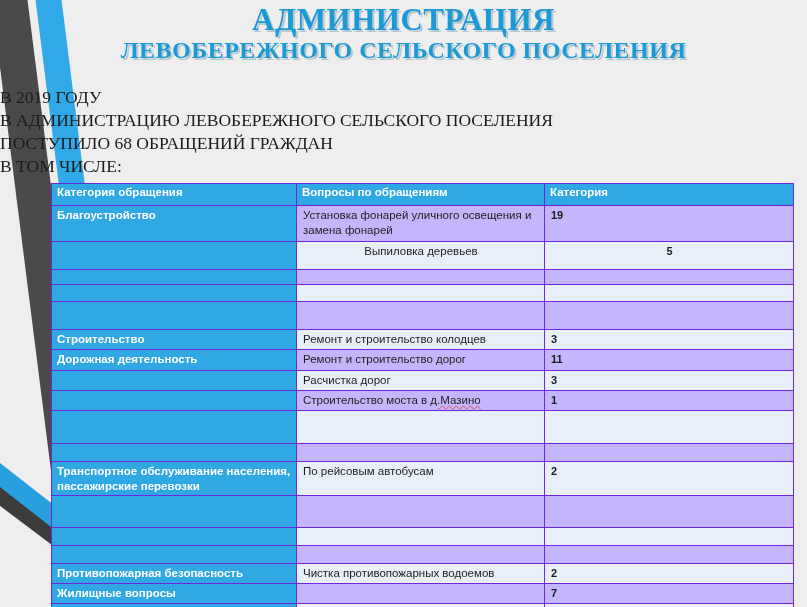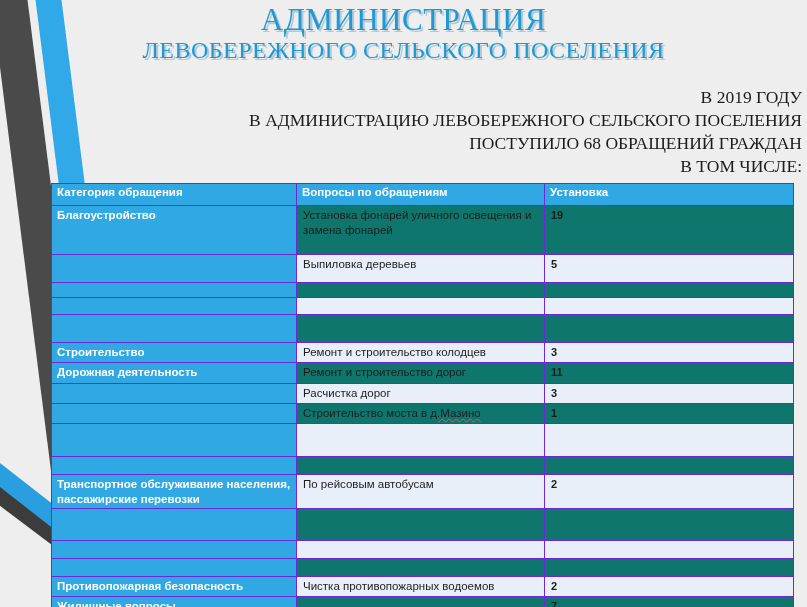--- a/index.html
+++ b/index.html
@@ -92,36 +92,36 @@
   #title-block {
     position: absolute;
     left: 0;
     top: 4px;
     width: 807px;
     text-align: center;
     z-index: 5;
   }
   .title-line {
     font-family: "Liberation Serif", serif;
-    font-weight: normal;
+    font-weight: bold;
     color: #1b9ad6;
     letter-spacing: 0.5px;
     line-height: 1.02;
     text-shadow: 2px 2px 0 rgba(120,150,170,0.45);
     white-space: nowrap;
   }
   #title-line-1 { font-size: 31px; }
   #title-line-2 { font-size: 24px; margin-top: 2px; }
 
   #subtitle-block {
     position: absolute;
     left: 0;
     top: 86px;
     width: 802px;
-    text-align: right;
+    text-align: left;
     z-index: 5;
     font-family: "Liberation Serif", serif;
     color: #1b1b1b;
     font-size: 17.5px;
     line-height: 1.31;
   }
   .subtitle-line { white-space: nowrap; }
 
   
   #tbl {
@@ -160,21 +160,21 @@
   
   .cat {
     background: #30a8e3;
     color: #ffffff;
     font-weight: bold;
     padding: 2px 4px 2px 5px !important;
     line-height: 1.25;
   }
 
   
-  .q-a, .n-a { background: #0f766e; }
+  .q-a, .n-a { background: #c4b5fd; }
   .q-b, .n-b { background: #e9eff9; }
   .q-a, .q-b, .n-a, .n-b {
     color: #1d1d1d;
     padding: 2px 5px 2px 6px !important;
     line-height: 1.33;
   }
   .n-a, .n-b { font-weight: bold; font-size: 11px; }
 
   .wavy {
     text-decoration: underline;
@@ -210,30 +210,30 @@
   <table id="tbl">
     <colgroup>
       <col class="c1">
         <col class="c2">
         <col class="c3">
     </colgroup>
     <thead>
       <tr>
         <th class="hdr">Категория обращения</th>
         <th class="hdr">Вопросы по обращениям</th>
-        <th class="hdr">Установка</th>
+        <th class="hdr">Категория</th>
       </tr>
     </thead>
     <tbody id="tbl-body">
-        <tr style="height: 49px;">
+        <tr style="height: 36px;">
           <td class="cat">Благоустройство</td>
           <td class="q-a">Установка фонарей уличного освещения и замена фонарей</td>
           <td class="n-a">19</td>
         </tr>
-        <tr style="height: 28px;">
+        <tr style="height: 28px; text-align: center;">
           <td class="cat"></td>
           <td class="q-b">Выпиловка деревьев</td>
           <td class="n-b">5</td>
         </tr>
         <tr style="height: 15px;">
           <td class="cat"></td>
           <td class="q-a"></td>
           <td class="n-a"></td>
         </tr>
         <tr style="height: 17px;">

